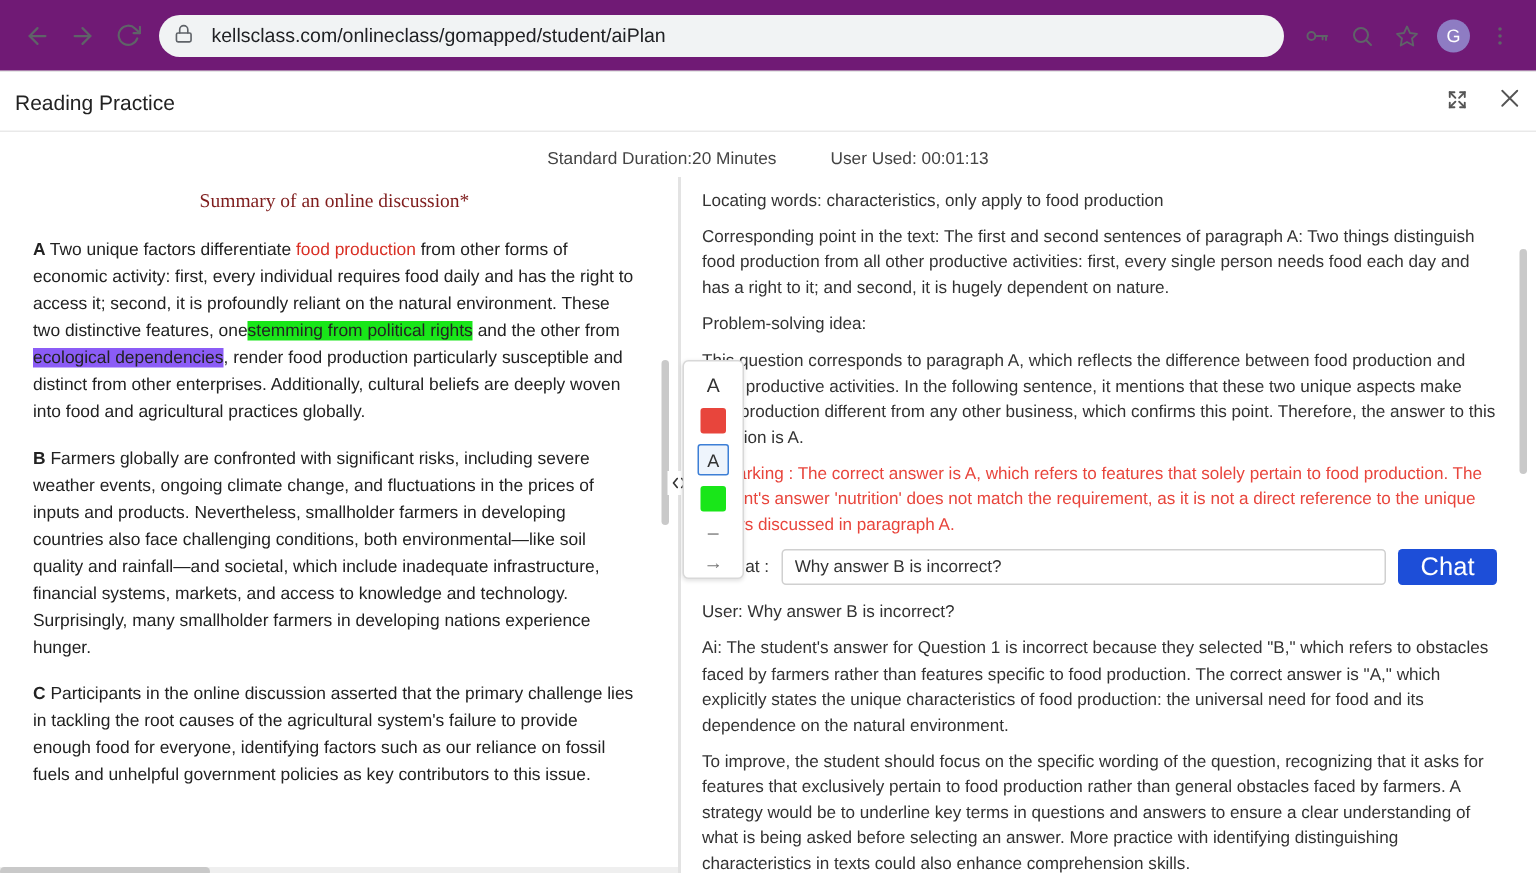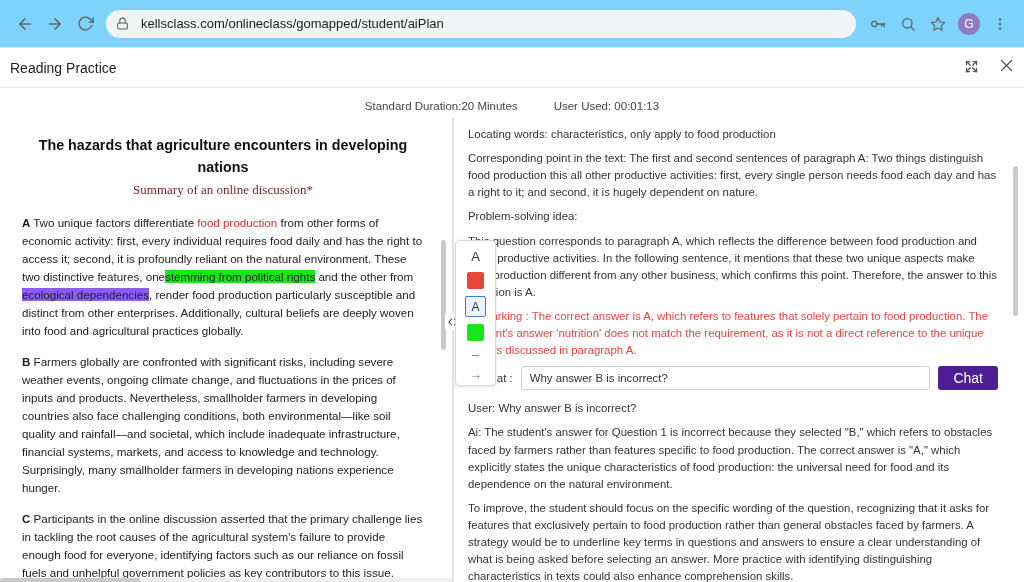--- a/index.html
+++ b/index.html
@@ -7,21 +7,21 @@
     margin: 0; padding: 0;
     width: 1024px; height: 582px;
     overflow: hidden;
     background: #ffffff;
     font-family: "Liberation Sans", sans-serif;
   }
 
   
   .browser-bar {
     height: 48px;
-    background: #7dd3fc;
+    background: #701a75;
     display: flex;
     align-items: center;
     padding: 0 10px;
     border-bottom: 1px solid #e6e6e6;
   }
   .nav-btn {
     width: 30px; height: 30px;
     display: flex; align-items: center; justify-content: center;
     color: #5f6368;
     border-radius: 50%;
@@ -264,27 +264,27 @@
     height: 24px;
     border: 1px solid #d0d0d0;
     border-radius: 3px;
     padding: 0 8px;
     font-size: 11.4px;
     color: #333;
     font-family: "Liberation Sans", sans-serif;
     background: #fff;
   }
   .chat-btn {
-    background: #4c1d95;
+    background: #1d4ed8;
     color: #fff;
     border: none;
     border-radius: 3px;
     height: 24px;
     padding: 0 15px;
-    font-size: 14px;
+    font-size: 17px;
     font-family: "Liberation Sans", sans-serif;
     cursor: pointer;
   }
   .msg-user { margin: 0 0 12px 0; color: #333; }
   .msg-ai { margin: 0 0 10px 0; color: #333; }
 
   .right-scroll {
     position: absolute;
     right: 6px;
     top: 48px;
@@ -419,21 +419,20 @@
 
 <div class="timer-row">
   <span>Standard Duration:20 Minutes</span>
   <span>User Used: 00:01:13</span>
 </div>
 
 <div class="main">
 
   <div class="left-pane">
     <div class="passage">
-      <h1>The hazards that agriculture encounters in developing nations</h1>
       <div class="subtitle">Summary of an online discussion*</div>
       <div id="passage-paras">
           <p><span class="para-label">A </span><span>Two unique factors differentiate </span><span class="hl-red">food production</span><span> from other forms of economic activity: first, every individual requires food daily and has the right to access it; second, it is profoundly reliant on the natural environment. These two distinctive features, one</span><span class="hl-green">stemming from political rights</span><span> and the other from </span><span class="hl-yellow">ecological dependencies</span><span>, render food production particularly susceptible and distinct from other enterprises. Additionally, cultural beliefs are deeply woven into food and agricultural practices globally.</span></p>
           <p><span class="para-label">B </span><span>Farmers globally are confronted with significant risks, including severe weather events, ongoing climate change, and fluctuations in the prices of inputs and products. Nevertheless, smallholder farmers in developing countries also face challenging conditions, both environmental—like soil quality and rainfall—and societal, which include inadequate infrastructure, financial systems, markets, and access to knowledge and technology. Surprisingly, many smallholder farmers in developing nations experience hunger.</span></p>
           <p><span class="para-label">C </span><span>Participants in the online discussion asserted that the primary challenge lies in tackling the root causes of the agricultural system's failure to provide enough food for everyone, identifying factors such as our reliance on fossil fuels and unhelpful government policies as key contributors to this issue.</span></p>
         </div>
     </div>
 
     <div class="left-scroll"></div>
 
@@ -455,21 +454,21 @@
     <div class="handle">
       <svg width="14" height="12" viewBox="0 0 24 24" fill="none" stroke="currentColor" stroke-width="2.2" stroke-linecap="round" stroke-linejoin="round">
           <polyline points="9 6 4 12 9 18"></polyline>
           <polyline points="15 6 20 12 15 18"></polyline>
         </svg>
     </div>
   </div>
 
   <div class="right-pane">
     <p>Locating words: characteristics, only apply to food production</p>
-    <p>Corresponding point in the text: The first and second sentences of paragraph A: Two things distinguish food production this all other productive activities: first, every single person needs food each day and has a right to it; and second, it is hugely dependent on nature.</p>
+    <p>Corresponding point in the text: The first and second sentences of paragraph A: Two things distinguish food production from all other productive activities: first, every single person needs food each day and has a right to it; and second, it is hugely dependent on nature.</p>
     <p>Problem-solving idea:</p>
     <p>This question corresponds to paragraph A, which reflects the difference between food production and other productive activities. In the following sentence, it mentions that these two unique aspects make food production different from any other business, which confirms this point. Therefore, the answer to this question is A.</p>
     <p class="ai-marking">
       <span class="label">AI Marking :</span>
       <span>The correct answer is A, which refers to features that solely pertain to food production. The student's answer 'nutrition' does not match the requirement, as it is not a direct reference to the unique factors discussed in paragraph A.</span>
     </p>
 
     <div class="chat-row">
       <span class="chat-label">AI Chat :</span>
       <input class="chat-input" value="Why answer B is incorrect?" style="">

